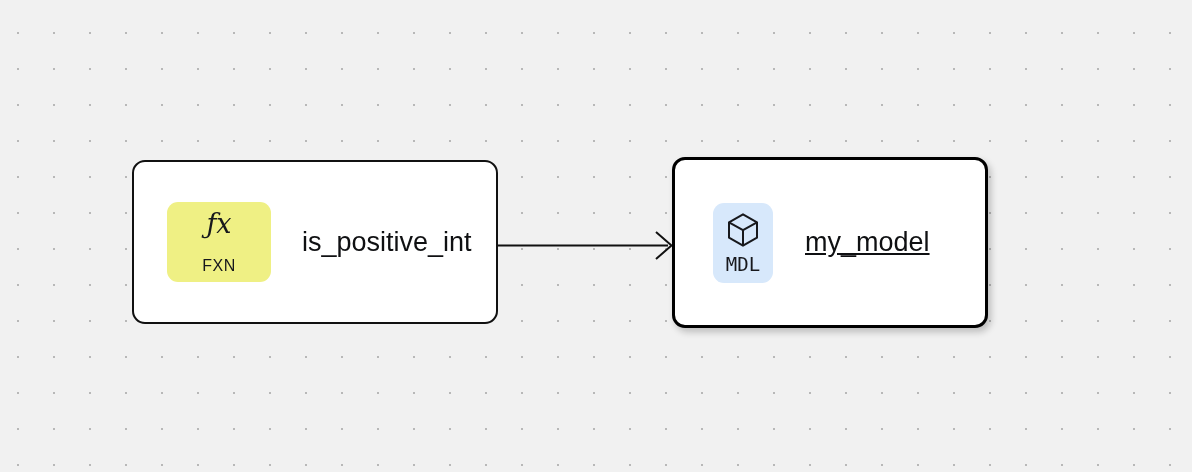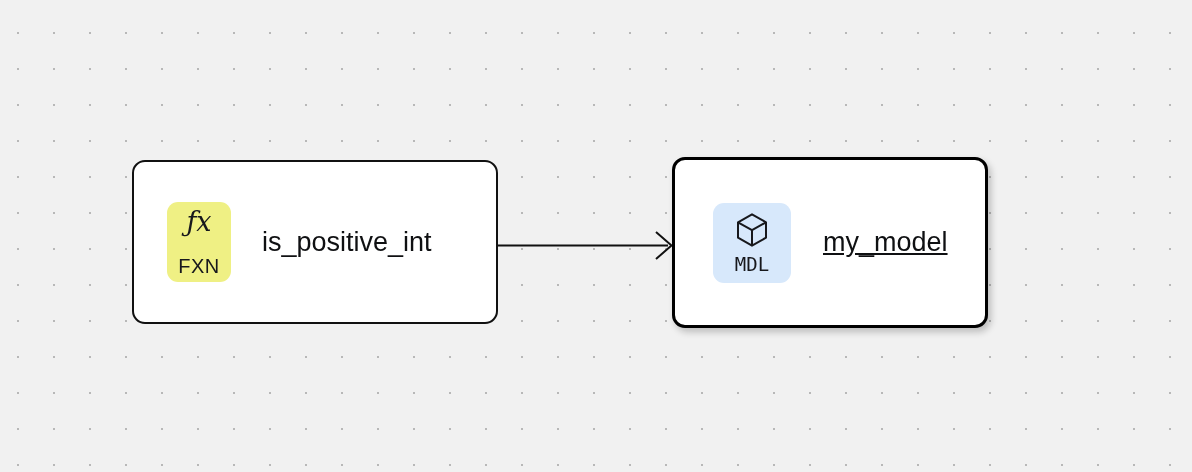--- a/index.html
+++ b/index.html
@@ -62,49 +62,49 @@
     justify-content: center;
     flex: 0 0 auto;
   }
   .badge-glyph {
     display: flex;
     align-items: center;
     justify-content: center;
     line-height: 1;
   }
   .badge-abbr {
-    font-size: 20px;
+    font-size: 16px;
     letter-spacing: 0.5px;
     color: #17181c;
     line-height: 1;
   }
 
   
   .badge-fxn {
     background: #eff084;
-    width: 64px;
+    width: 104px;
     height: 80px;
     gap: 20px;
   }
   .badge-fxn .badge-glyph {
     font-family: "DejaVu Serif", serif;
     font-size: 27px;
     font-style: italic;
     color: #17181c;
     padding-bottom: 1px;
   }
   .badge-fxn .badge-abbr {
     font-family: "Liberation Sans", sans-serif;
     font-weight: 400;
   }
 
   
   .badge-mdl {
     background: #d7e8fb;
-    width: 78px;
+    width: 60px;
     height: 80px;
     gap: 7px;
   }
   .badge-mdl .badge-glyph svg { display: block; }
   .badge-mdl .badge-abbr {
     font-family: "DejaVu Sans Mono", monospace;
     font-size: 19px;
     letter-spacing: 0px;
   }
 

